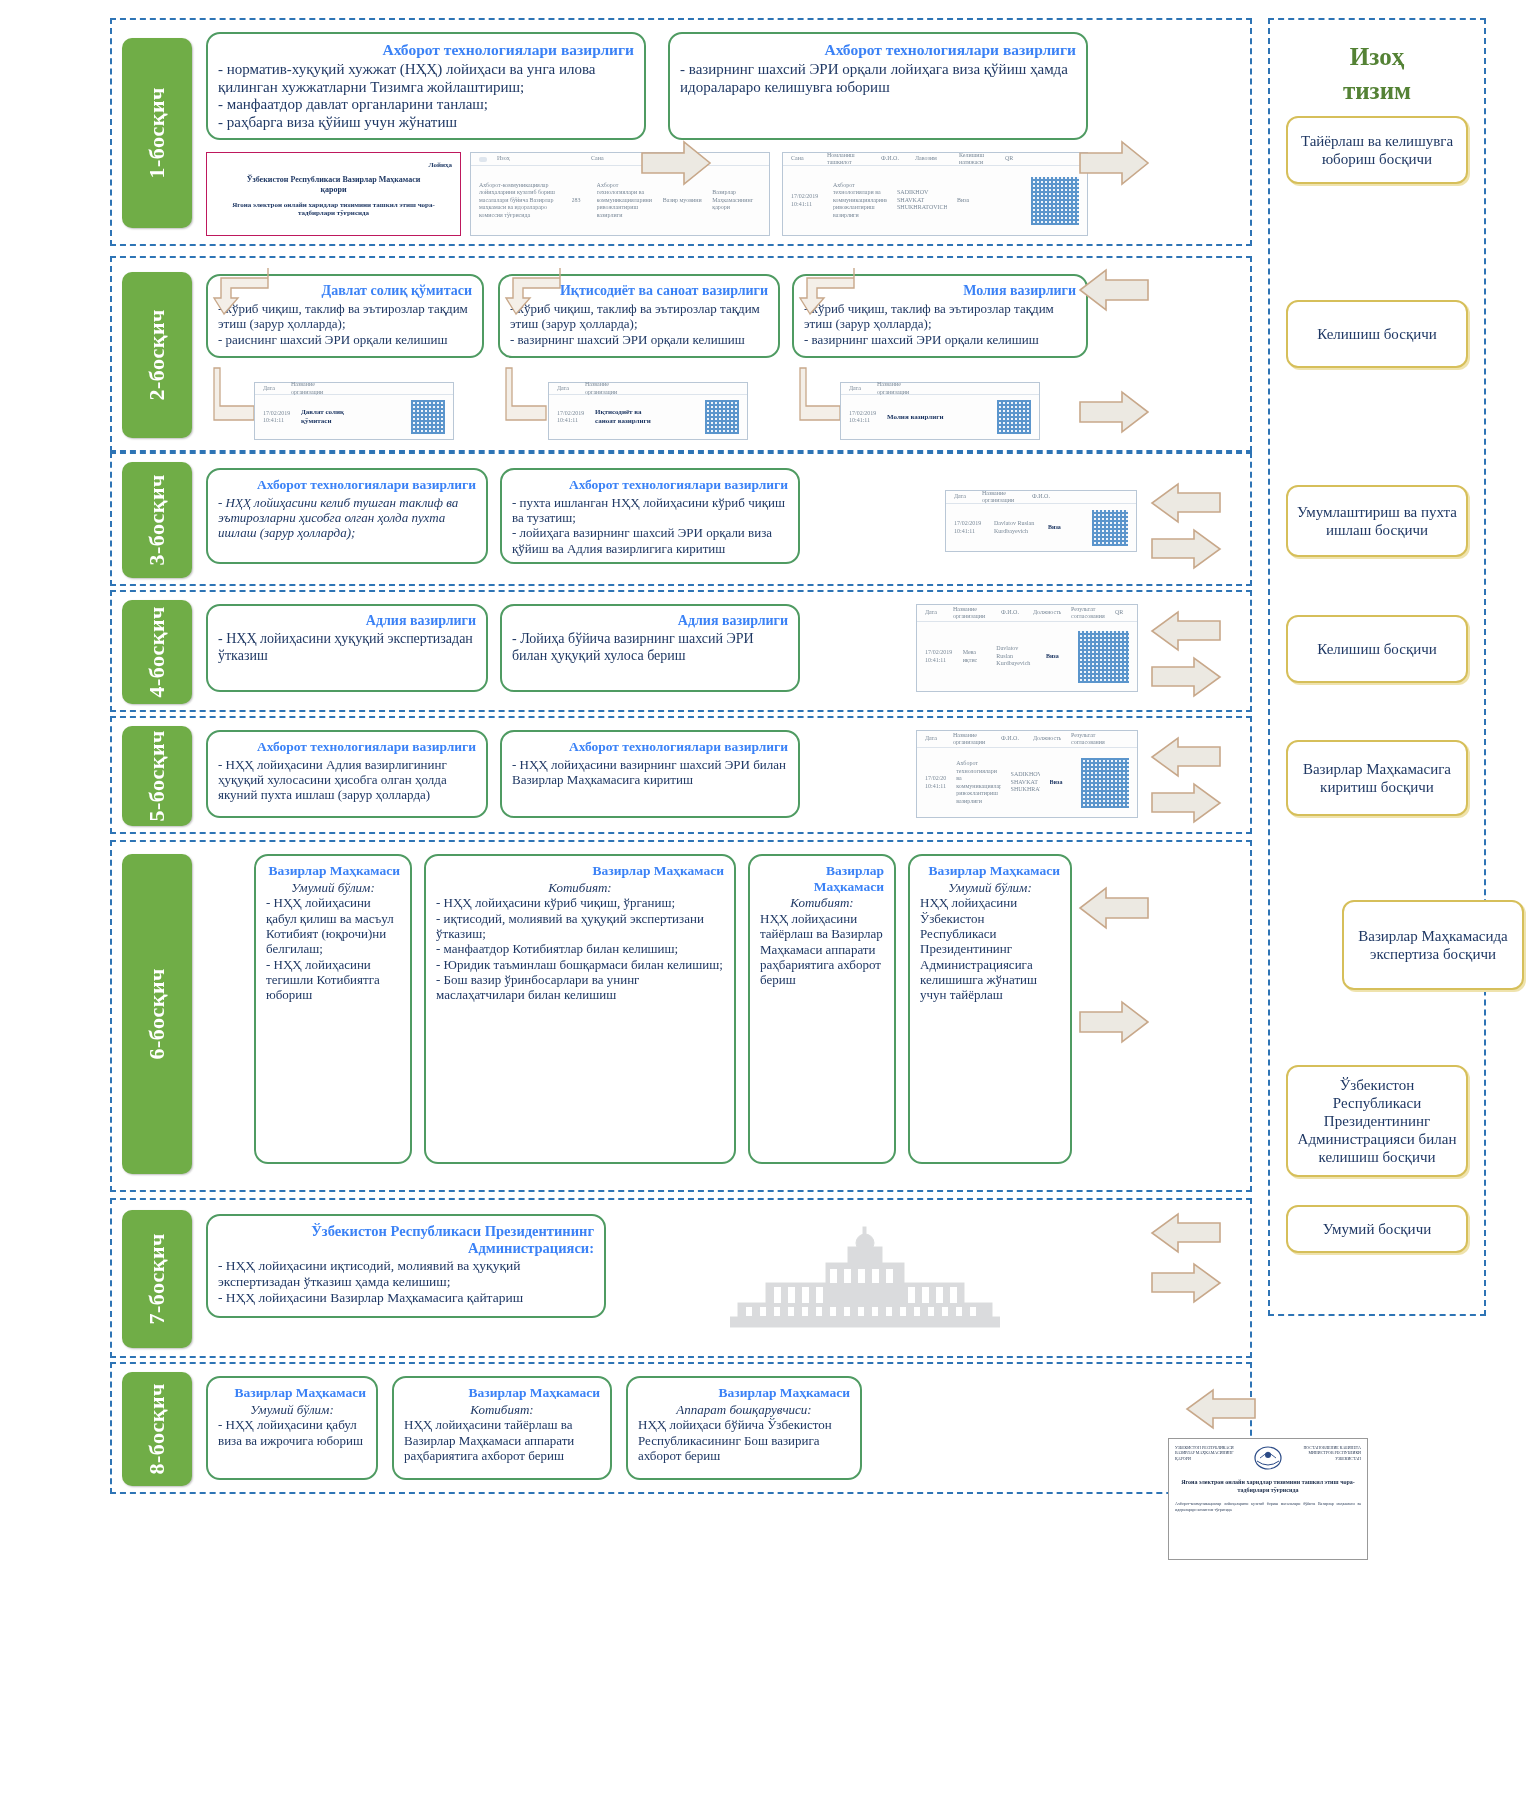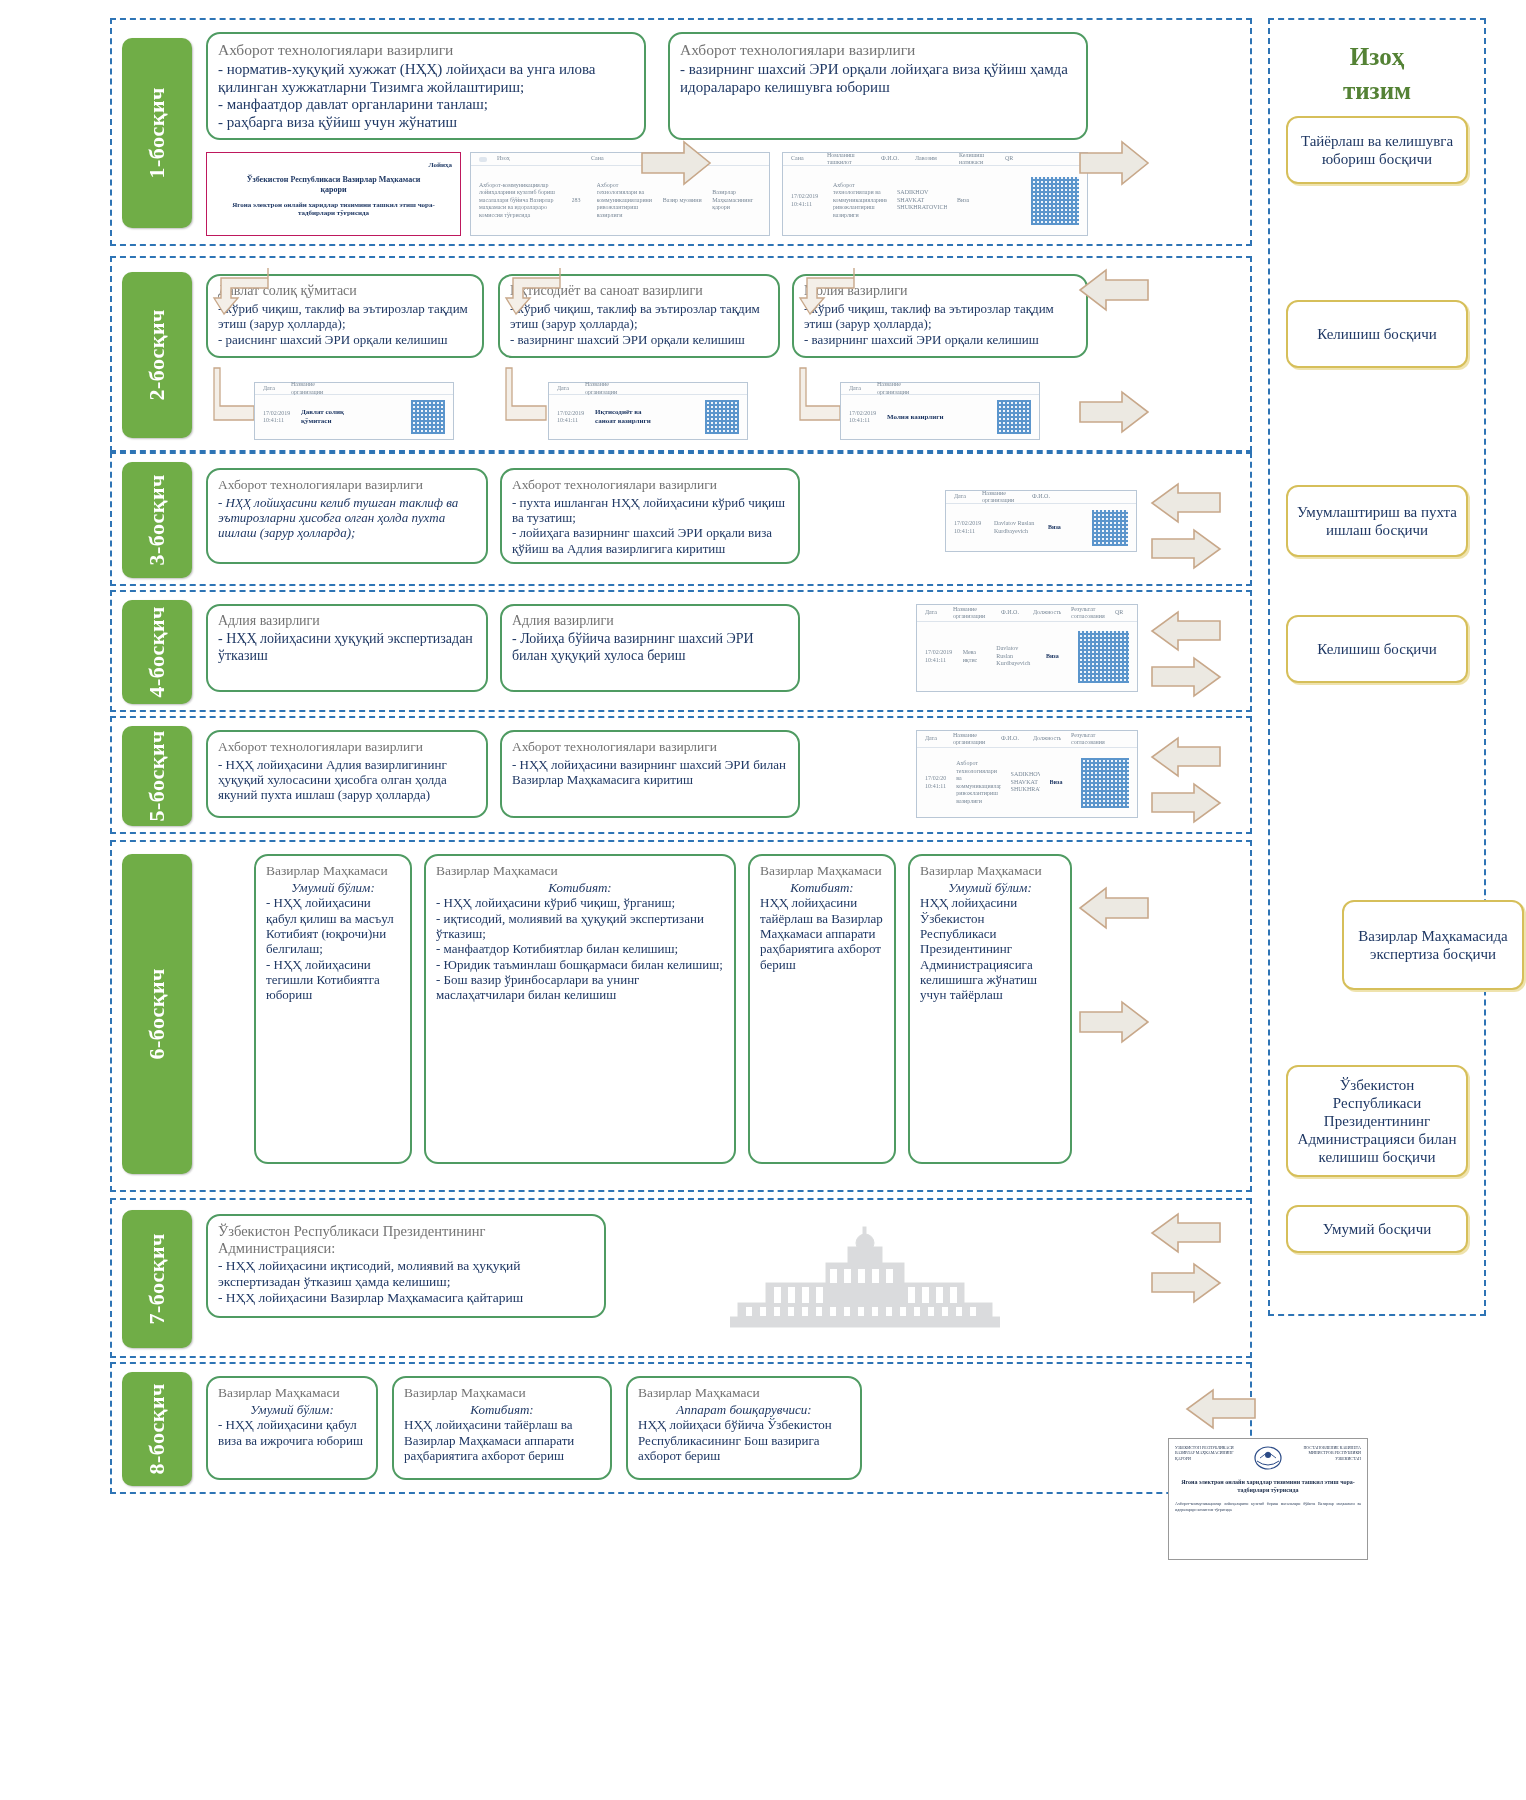--- a/index.html
+++ b/index.html
@@ -54,23 +54,23 @@
     position: absolute;
     background: #ffffff;
     border: 2px solid #4f9b62;
     border-radius: 14px;
     padding: 7px 10px 6px 10px;
     color: #1f3864;
     overflow: hidden;
   }
   .card .ttl {
     display: block;
-    text-align: left;
-    font-weight: normal;
-    color: #737373;
+    text-align: right;
+    font-weight: bold;
+    color: #3b82f6;
     line-height: 1.15;
     margin-bottom: 2px;
   }
   .card .sub {
     display: block;
     text-align: center;
     font-style: italic;
     color: #1f3864;
     line-height: 1.15;
   }
@@ -195,20 +195,21 @@
 
   <div class="ysys" style="left:1272px; top:40px; width:210px;">
     <div>Изоҳ</div>
     <div>тизим</div>
   </div>
 
   <div class="ylabel" style="left:1286px; top:116px; width:182px; height:68px; font-size:15px;">Тайёрлаш ва келишувга юбориш босқичи</div>
   <div class="ylabel" style="left:1286px; top:300px; width:182px; height:68px; font-size:15px;">Келишиш босқичи</div>
   <div class="ylabel" style="left:1286px; top:485px; width:182px; height:72px; font-size:15px;">Умумлаштириш ва пухта ишлаш босқичи</div>
   <div class="ylabel" style="left:1286px; top:615px; width:182px; height:68px; font-size:15px;">Келишиш босқичи</div>
+  <div class="ylabel" style="left:1286px; top:740px; width:182px; height:76px; font-size:15px;">Вазирлар Маҳкамасига киритиш босқичи</div>
   <div class="ylabel" style="left:1342px; top:900px; width:182px; height:90px; font-size:15px;">Вазирлар Маҳкамасида экспертиза босқичи</div>
   <div class="ylabel" style="left:1286px; top:1065px; width:182px; height:112px; font-size:15px;">Ўзбекистон Республикаси Президентининг Администрацияси билан келишиш босқичи</div>
   <div class="ylabel" style="left:1286px; top:1205px; width:182px; height:48px; font-size:15px;">Умумий босқичи</div>
 
   <div class="stage-frame" style="left:110px; top:18px; width:1142px; height:228px;"></div>
 
   <div class="stage-tab" style="left:122px; top:38px; width:70px; height:190px;">
     <span>1-босқич</span>
   </div>
 

